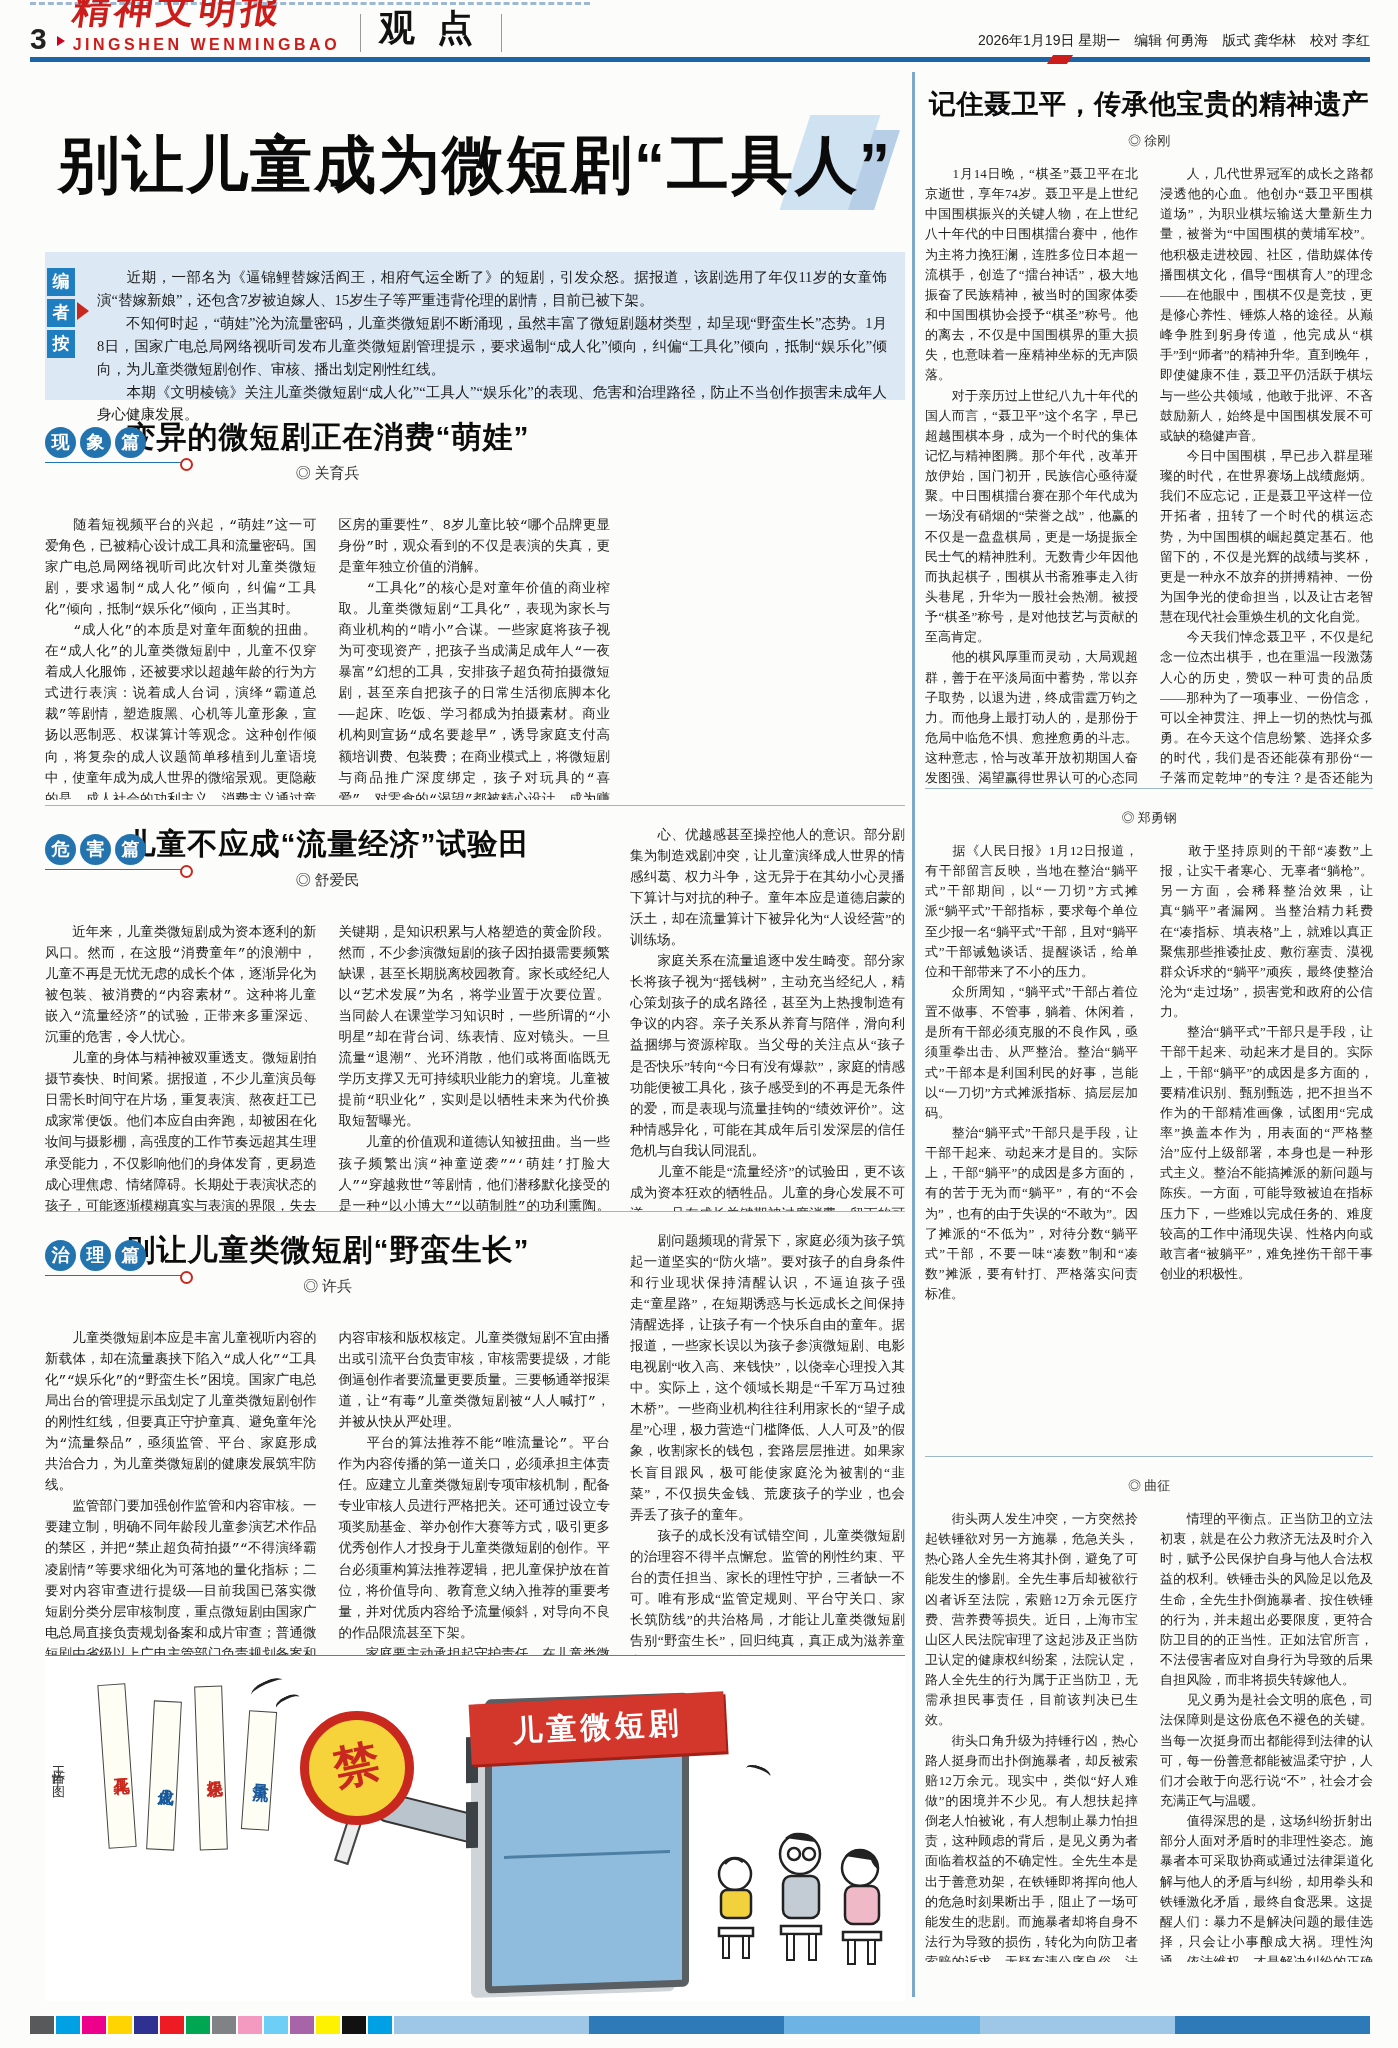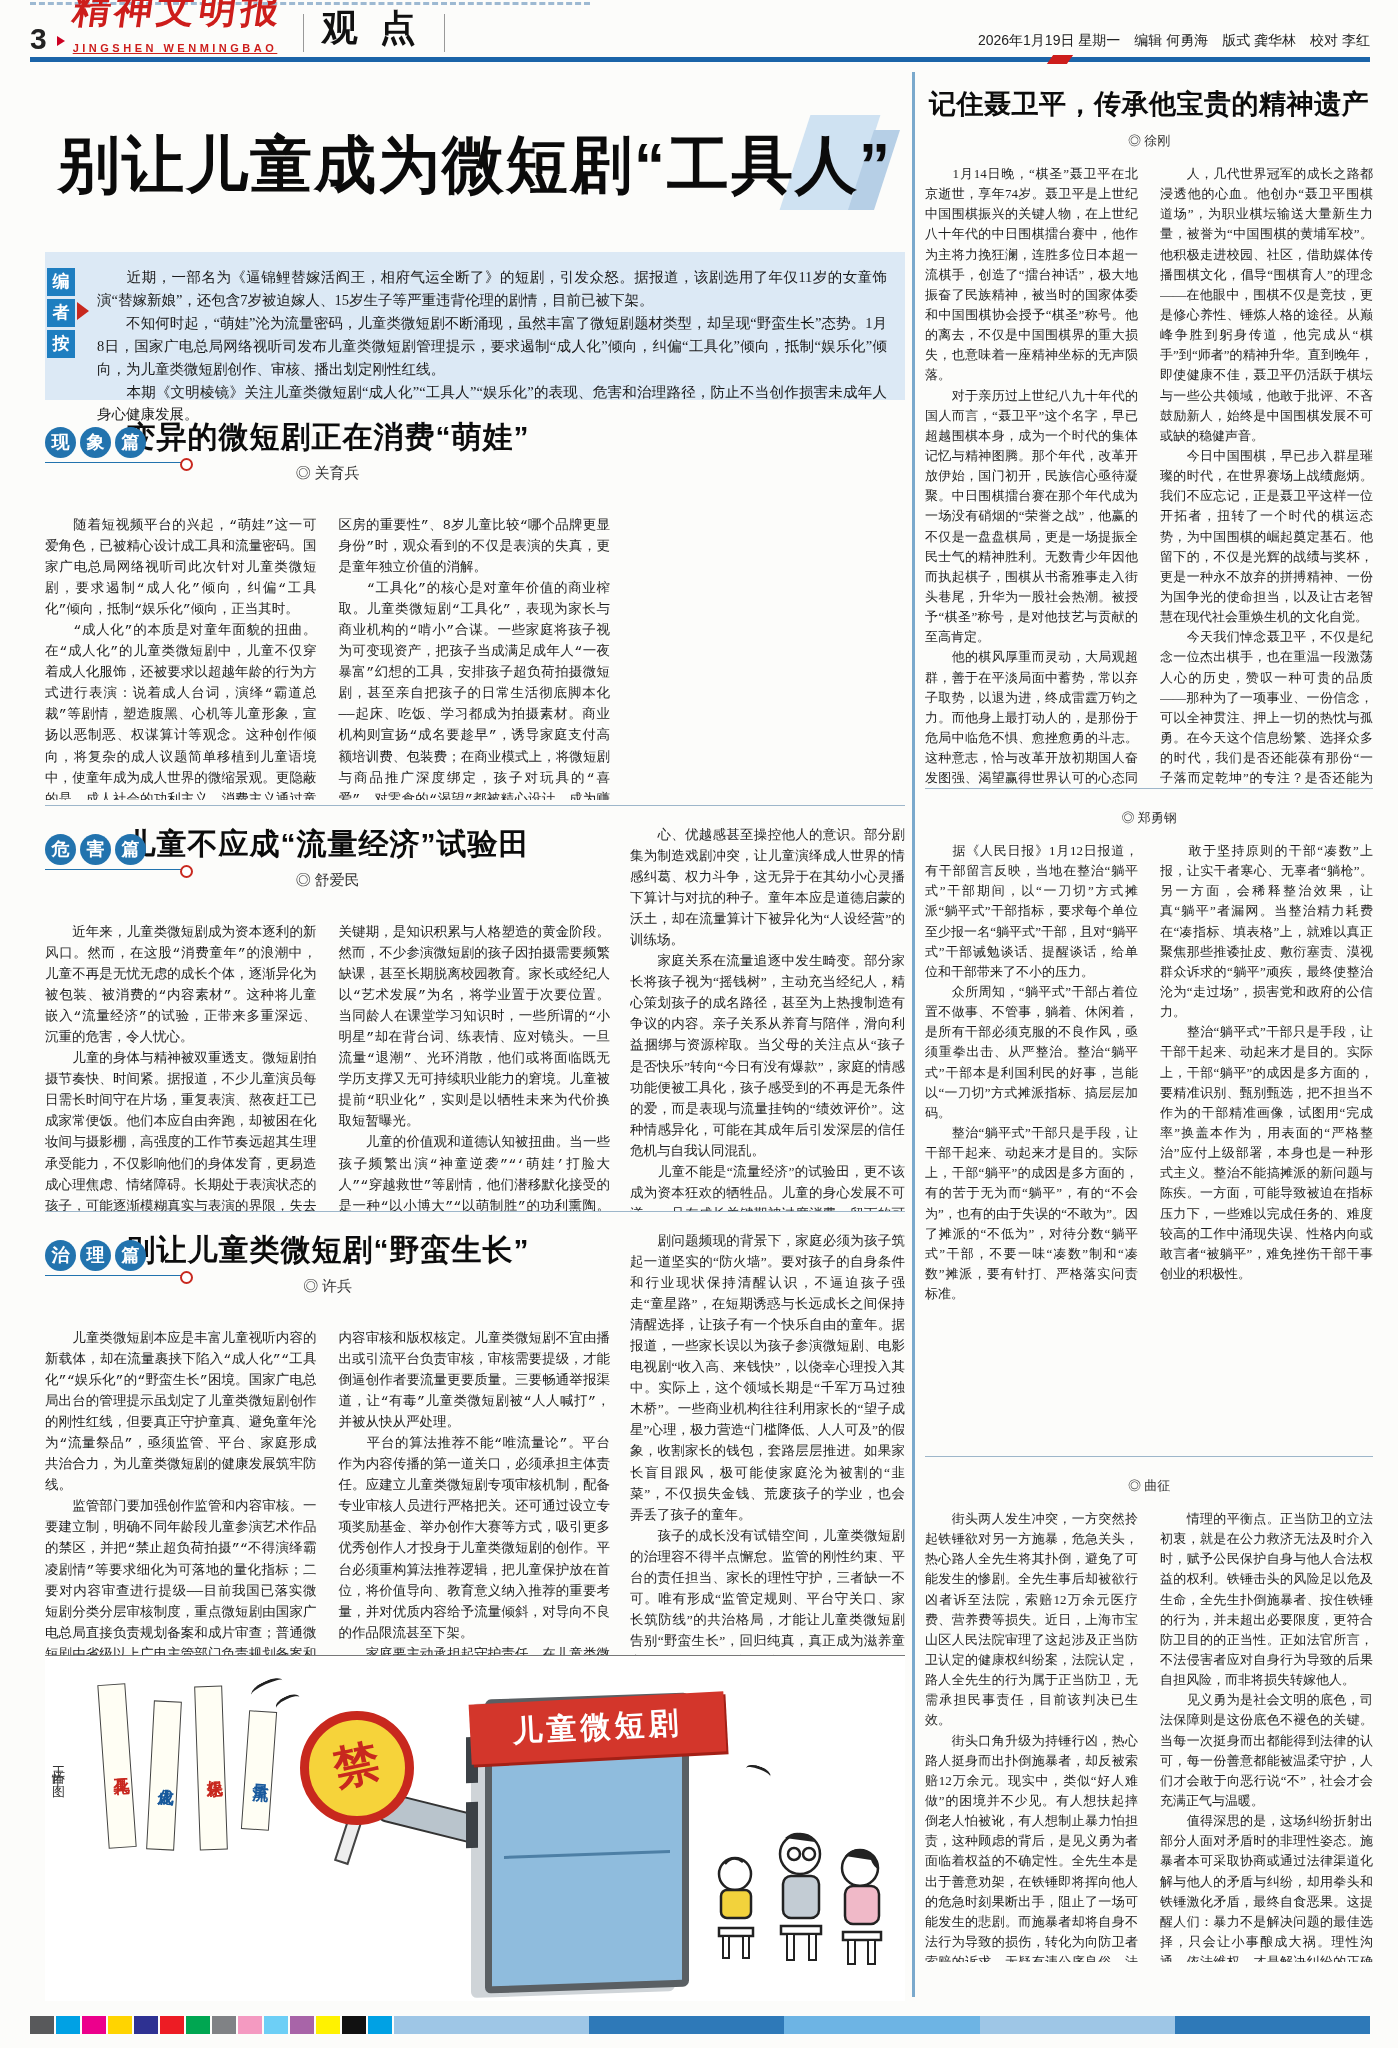--- a/index.html
+++ b/index.html
@@ -4,21 +4,21 @@
 <style>
   html,body{margin:0;padding:0;}
   .page{position:relative;width:1398px;height:2048px;background:#fcfcfa;font-family:"Liberation Sans",sans-serif;overflow:hidden;}
   
   .topdots{position:absolute;left:30px;top:2px;width:560px;border-top:3px dashed #9db9d2;}
   .mast{position:absolute;left:30px;top:8px;right:28px;height:46px;display:flex;align-items:flex-end;}
   .pagenum{font-size:30px;font-weight:bold;color:#222;margin-right:10px;line-height:1;}
   .red-arrow{width:0;height:0;border-left:8px solid #c02;border-top:5px solid transparent;border-bottom:5px solid transparent;margin:0 8px 8px 0;}
   .logo-blk{display:flex;flex-direction:column;margin-right:14px;}
   .logo-cn{font-family:"Liberation Serif",serif;font-size:38px;font-weight:bold;color:#cd1d1b;transform:skewX(-8deg);letter-spacing:4px;line-height:1;}
-  .logo-py{font-size:11px;font-weight:bold;color:#cd1d1b;letter-spacing:3.5px;margin-top:14px;text-decoration:underline;}
+  .logo-py{font-size:16px;font-weight:bold;color:#cd1d1b;letter-spacing:3.5px;margin-top:8px;}
   .v-rule{width:1px;height:38px;background:#999;margin:0 18px 2px 6px;}
   .section{font-size:36px;font-weight:bold;color:#111;letter-spacing:22px;line-height:1;margin-bottom:8px;}
   .dateline{margin-left:auto;font-size:14px;color:#222;padding-bottom:4px;}
   .toprule{position:absolute;left:30px;right:28px;top:57px;height:5px;background:#1b64a8;}
   .toprule .slash{position:absolute;left:1020px;top:-2px;width:20px;height:9px;background:#cd1d1b;transform:skewX(-35deg);}
   .divider-v{position:absolute;left:912px;top:72px;width:3px;height:1925px;background:#7aa9cc;}
   
   .feature{position:absolute;left:45px;top:70px;width:860px;height:1930px;}
   .f-head{position:absolute;top:20px;left:0;width:100%;height:150px;text-align:center;}
   .f-head .deco1{position:absolute;right:40px;top:25px;width:70px;height:95px;background:#cfe2f2;transform:skewX(-18deg);}

